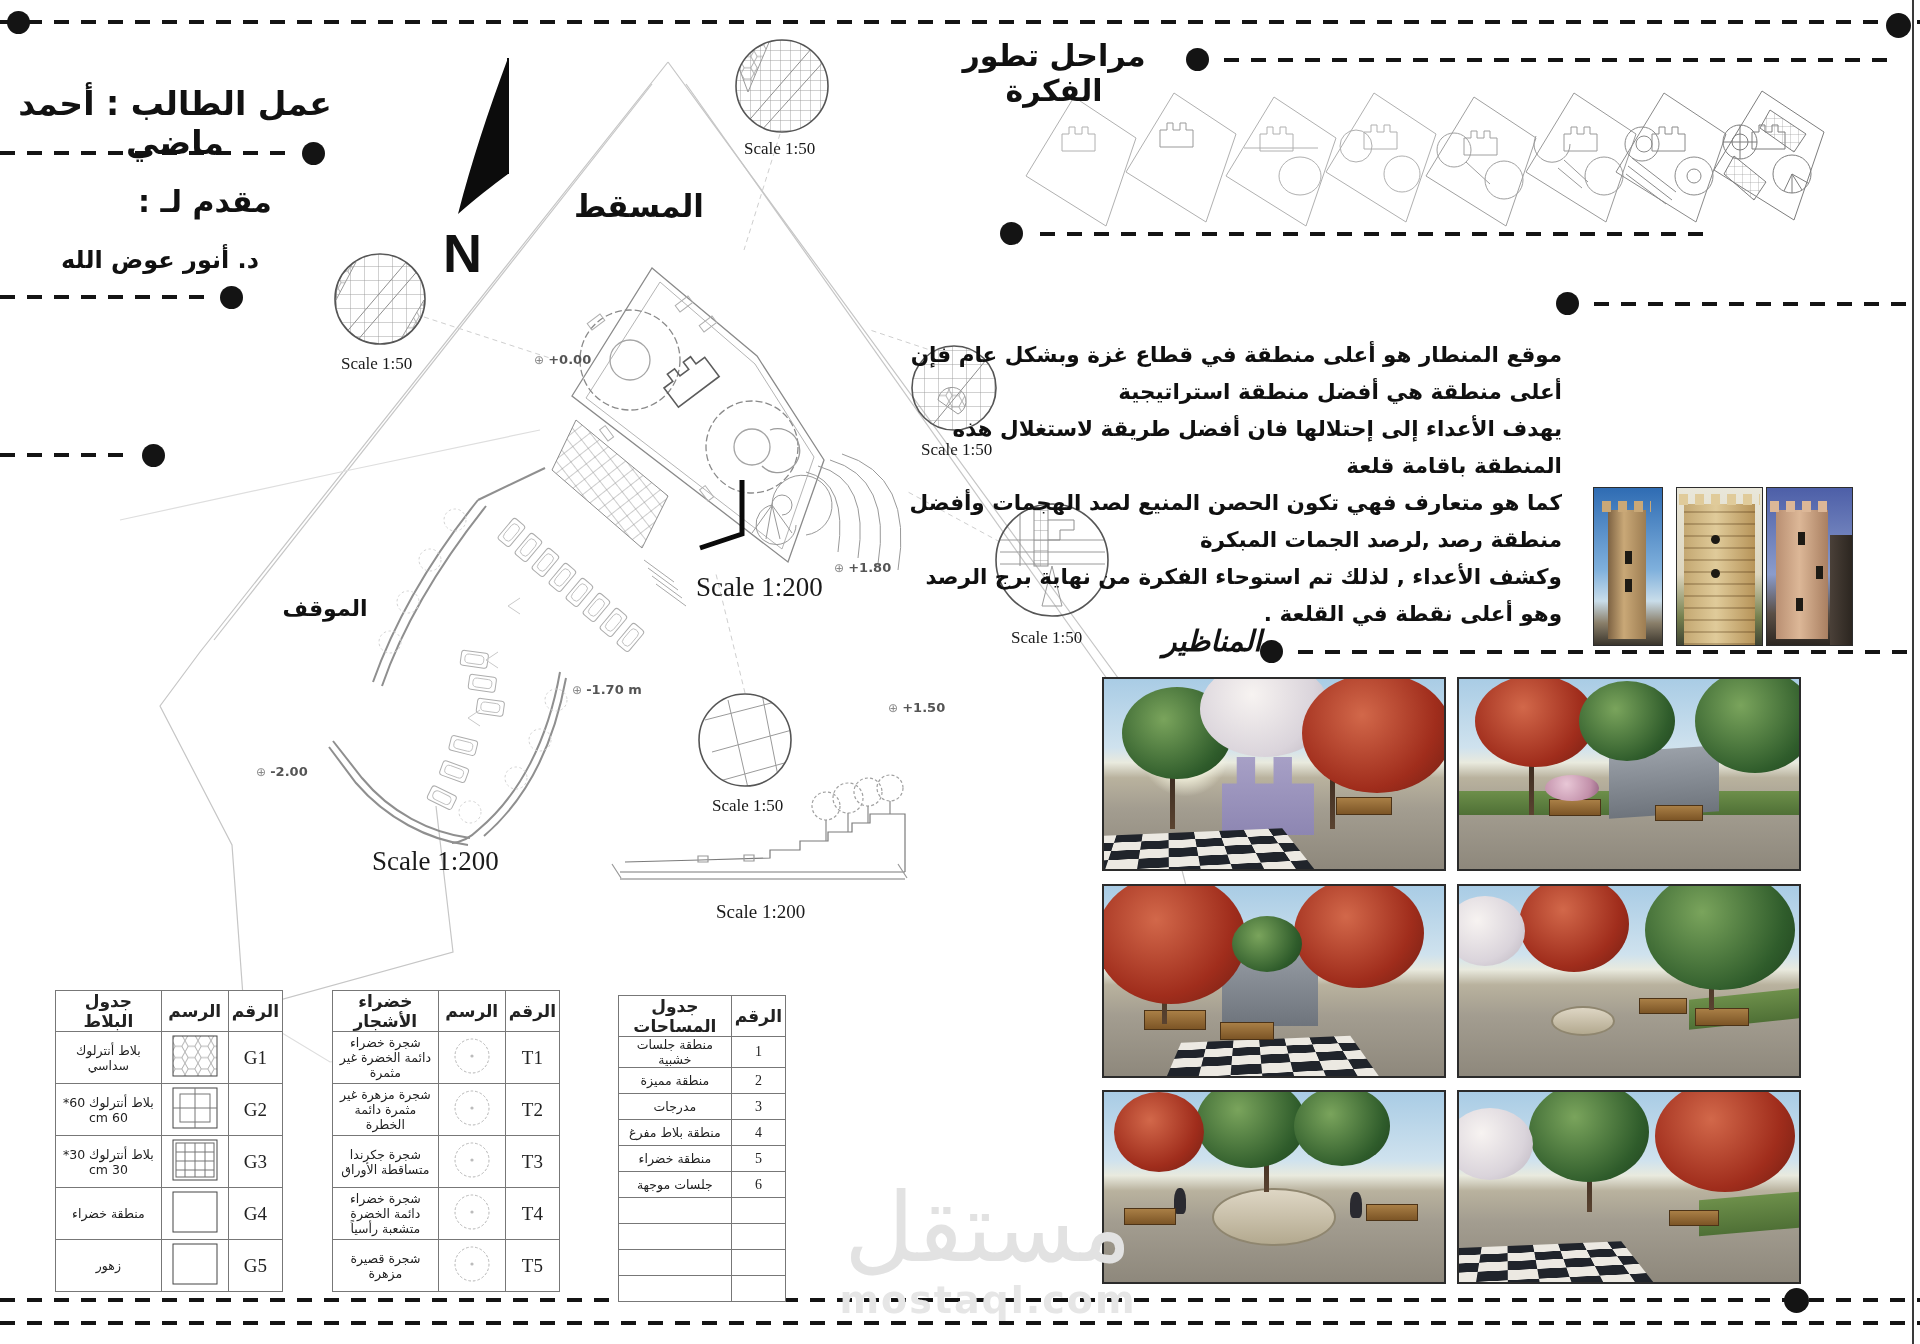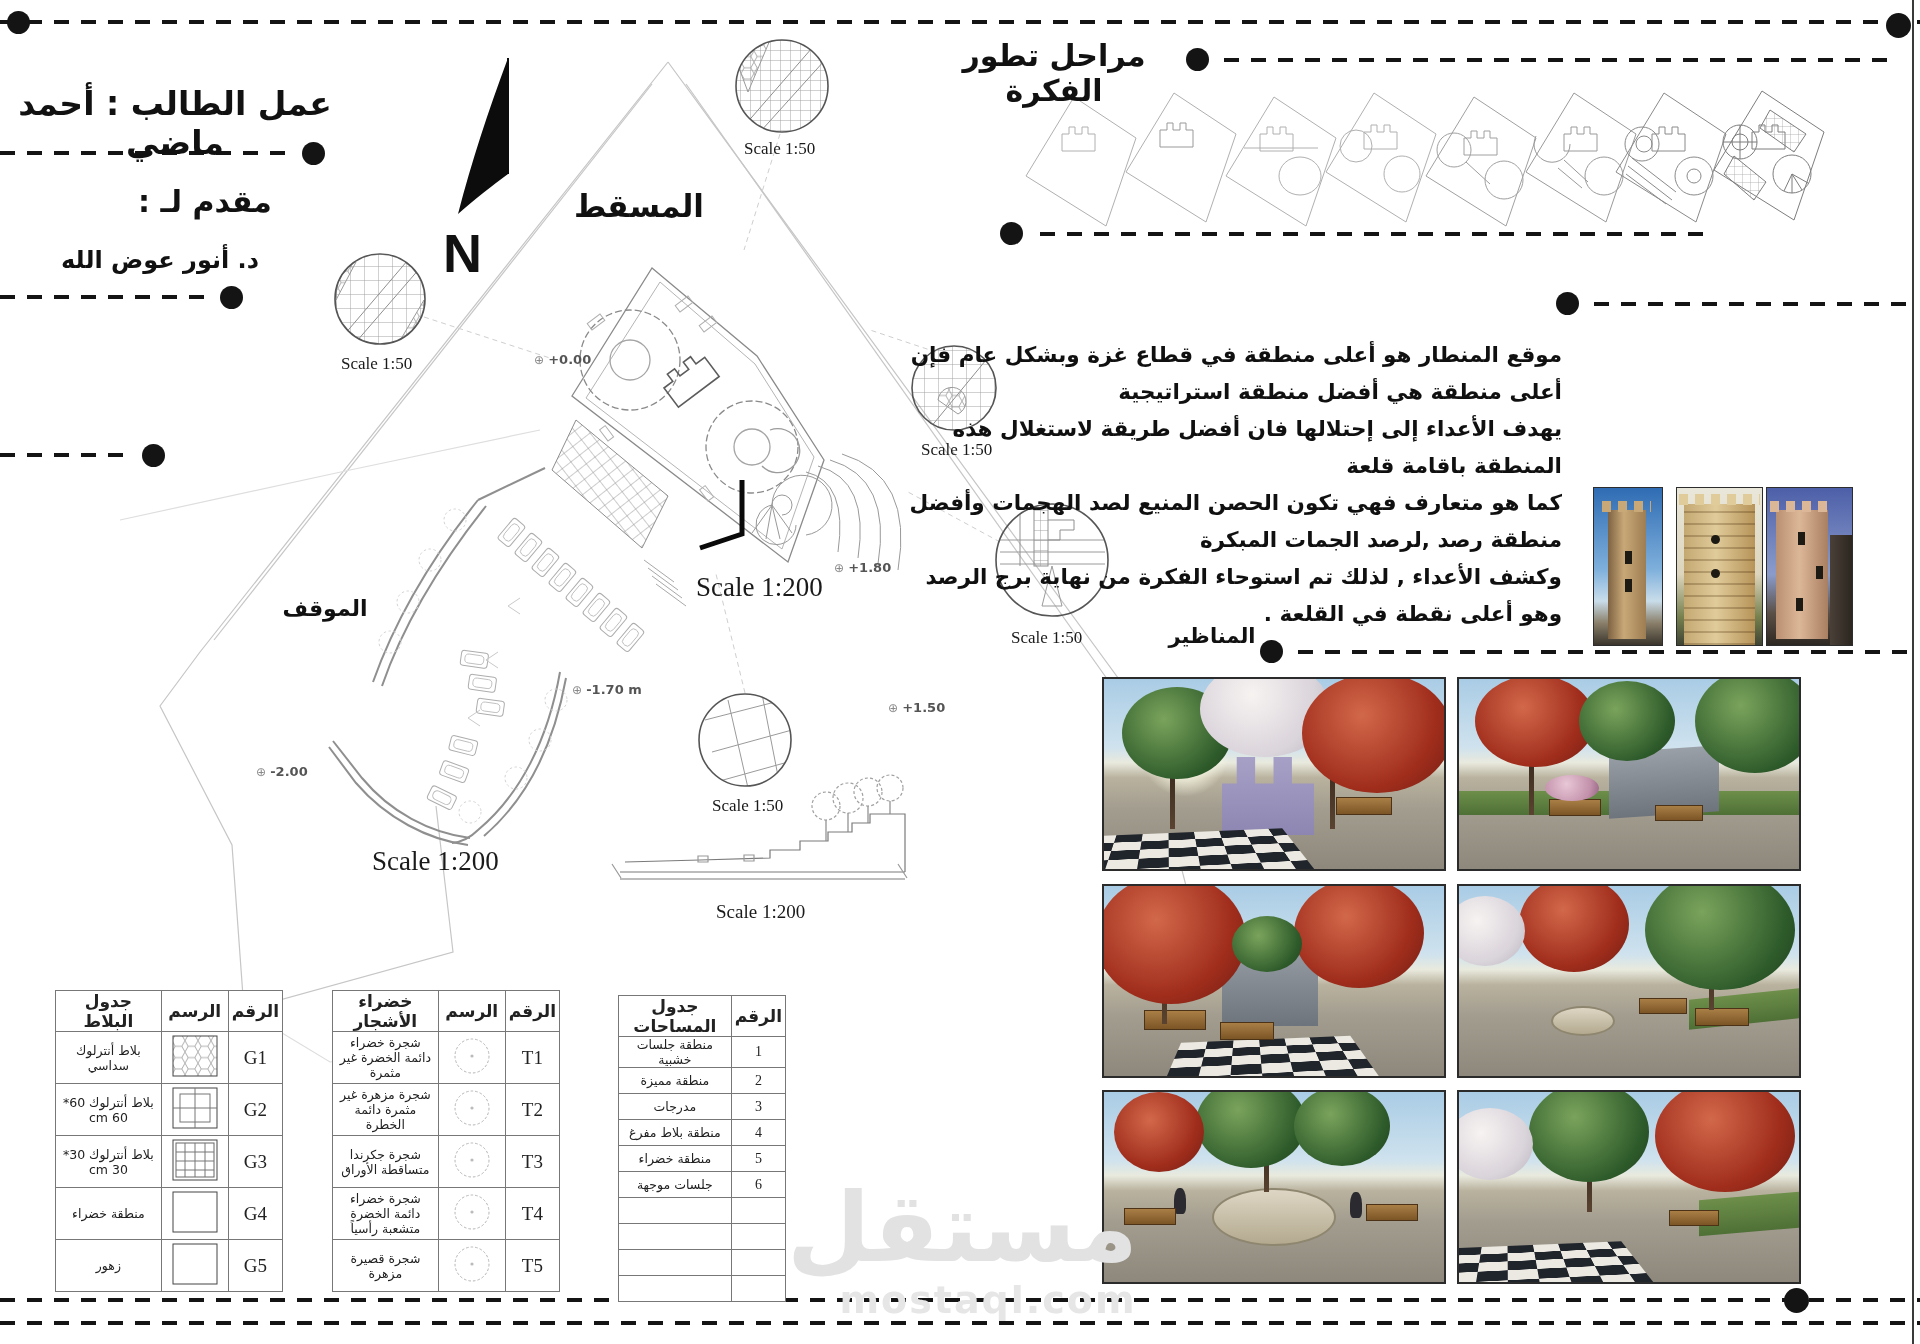--- a/index.html
+++ b/index.html
@@ -9,21 +9,21 @@
   .dash{position:absolute;height:4px;background:repeating-linear-gradient(90deg,#141414 0 15px,transparent 15px 27px);}
   .dot{position:absolute;width:23px;height:23px;border-radius:50%;background:#141414;}
   .vline{position:absolute;left:1912px;top:0;width:2px;height:1344px;background:#3a3a3a;}
   
   .ar{direction:rtl;text-align:center;font-weight:bold;}
   .h-student{position:absolute;left:14px;top:84px;width:322px;font-size:33px;}
   .h-pres{position:absolute;left:130px;top:184px;width:150px;font-size:30px;}
   .h-presenter{position:absolute;left:36px;top:246px;width:248px;font-size:24px;}
   .h-concept{position:absolute;left:928px;top:38px;width:252px;font-size:30px;}
   .h-idea{position:absolute;left:1322px;top:282px;width:228px;font-size:30px;}
-  .h-persp{position:absolute;left:1160px;top:624px;width:104px;font-size:21px;}
+  .h-persp{position:absolute;left:1160px;top:624px;width:104px;font-size:29px;font-style:italic;}
   .h-plan{position:absolute;left:610px;top:188px;width:94px;font-size:31px;}
   .h-parking{position:absolute;left:278px;top:596px;width:94px;font-size:22px;}
   .n-label{position:absolute;left:443px;top:222px;width:60px;font-size:54px;font-weight:bold;font-family:"Liberation Sans",sans-serif;}
   
   .scale{position:absolute;font-family:"Liberation Serif","DejaVu Serif",serif;color:#1a1a1a;white-space:nowrap;}
   .s26{font-size:27px;} .s19{font-size:19px;} .s16{font-size:17px;}
   
   .lvl{position:absolute;direction:ltr;font-size:13px;color:#555;white-space:nowrap;}
   .lvl i{font-style:normal;color:#8a8a8a;font-size:12px;}
   
@@ -77,21 +77,21 @@
   .trk{width:5px;background:linear-gradient(#2e2119,#5a4330);}
   .bench{background:linear-gradient(#a97f46,#7c5526);border:1px solid #4c3317;}
   .wallc{background:linear-gradient(#a7a0c6,#8d86b2);
         clip-path:polygon(0 34%,16% 34%,16% 0,36% 0,36% 34%,56% 34%,56% 0,76% 0,76% 34%,100% 34%,100% 100%,0 100%);}
   .sun{border-radius:50%;background:radial-gradient(circle,#ffffff 0 16%,rgba(255,255,235,.9) 34%,rgba(255,255,235,0) 70%);}
   .planter{border-radius:50%;background:linear-gradient(#ded6c4,#b3a98f);border:2px solid #8f866f;}
   .ppl{background:#2a2a30;border-radius:45% 45% 25% 25%;}
   .grayw{background:linear-gradient(#9aa0a8,#6e747c);}
   
   .wm{position:absolute;left:838px;top:1178px;width:300px;text-align:center;color:#e2e2e2;pointer-events:none;}
-  .wm .w1{font-size:96px;font-weight:bold;line-height:100px;direction:rtl;}
+  .wm .w1{font-size:96px;font-weight:normal;line-height:100px;direction:rtl;}
   .wm .w2{font-size:38px;font-weight:bold;letter-spacing:2px;color:#e6e6e6;font-family:"DejaVu Sans",sans-serif;}
 </style>
 </head>
 <body>
 
 <div class="page">
 
   <svg class="layer" width="1920" height="1344" viewBox="0 0 1920 1344">
     <defs>
       <pattern id="pg10" width="10" height="10" patternUnits="userSpaceOnUse">

